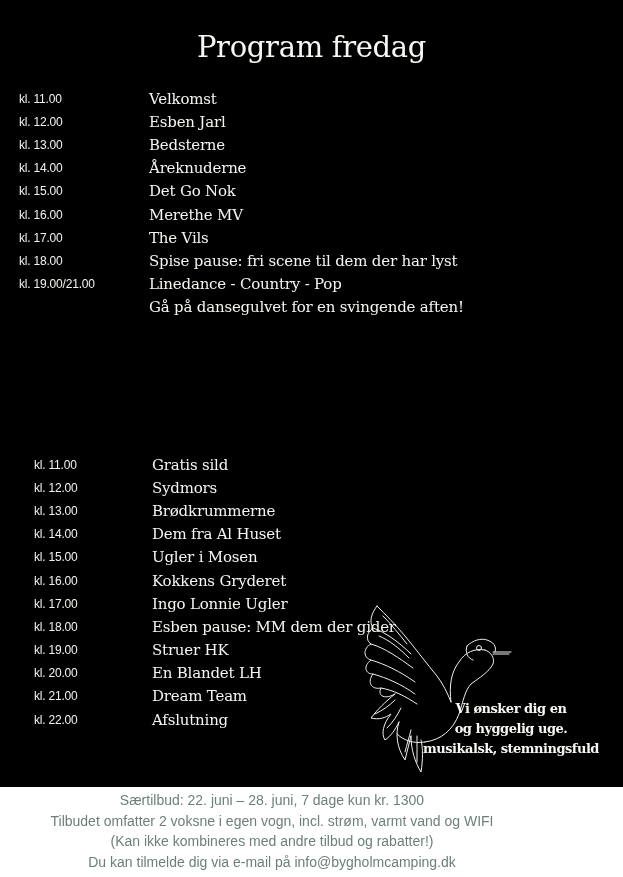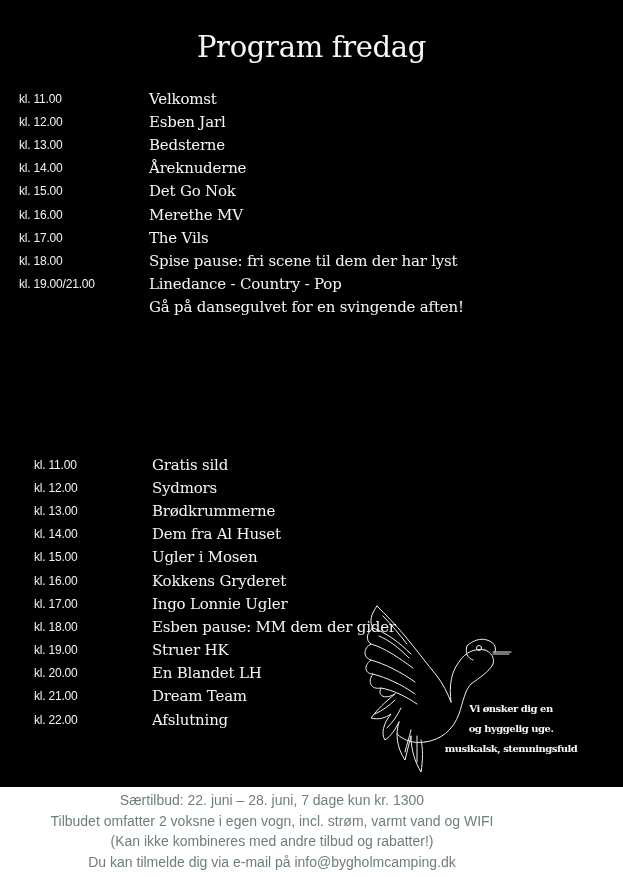--- a/index.html
+++ b/index.html
@@ -35,21 +35,21 @@
     .act {
       font-family: "DejaVu Serif", serif; font-size: 15px; color: #f4f6f2;
       letter-spacing: -0.2px;
     }
 
     .bird { position: absolute; left: 355px; top: 602px; width: 160px; height: 175px; }
 
     .wish {
       position: absolute; left: 418px; top: 699px; width: 186px;
       text-align: center; font-family: "DejaVu Serif", serif;
-      font-weight: bold; font-size: 10px; line-height: 20px; color: #f7f8f4;
+      font-weight: bold; font-size: 13px; line-height: 20px; color: #f7f8f4;
       letter-spacing: -0.5px;
     }
 
     .footer {
       position: absolute; left: 0; top: 790px; width: 544px;
       text-align: center; font-family: "Liberation Sans", sans-serif;
       font-size: 14px; line-height: 20.5px; color: #6d7f79;
     }
   </style>
 </head>

